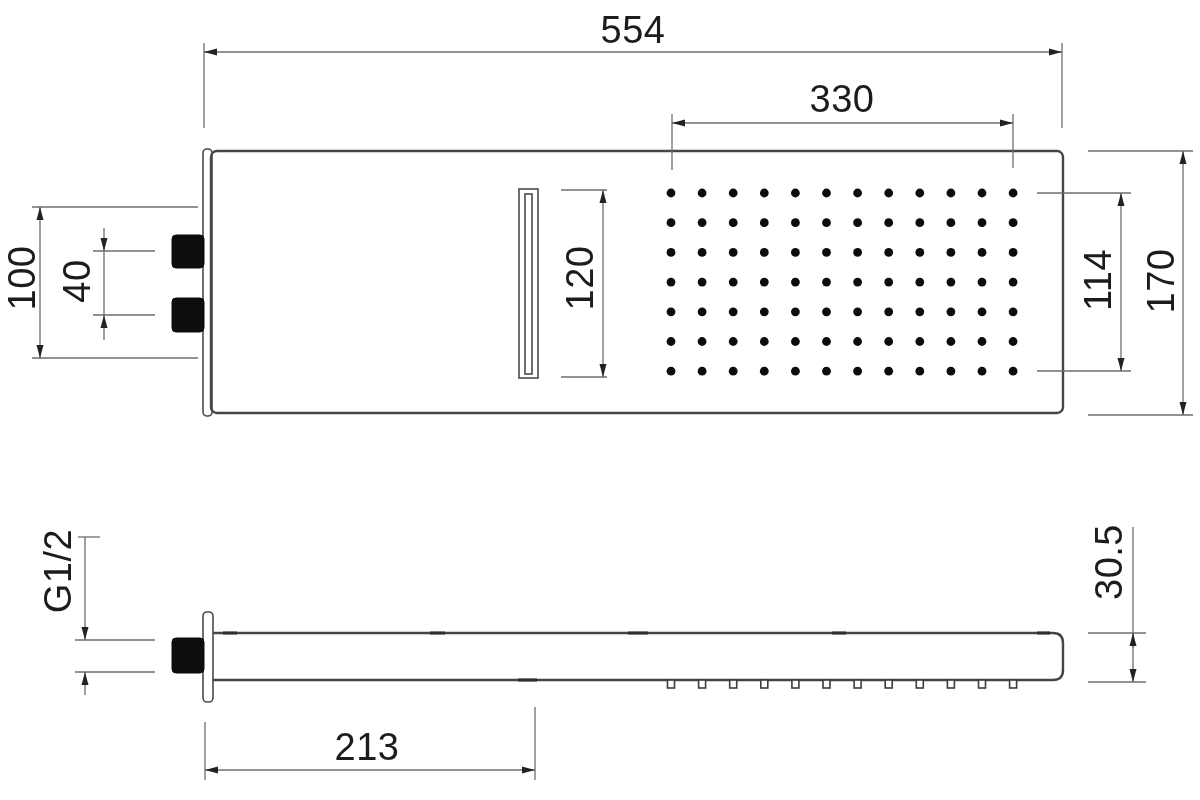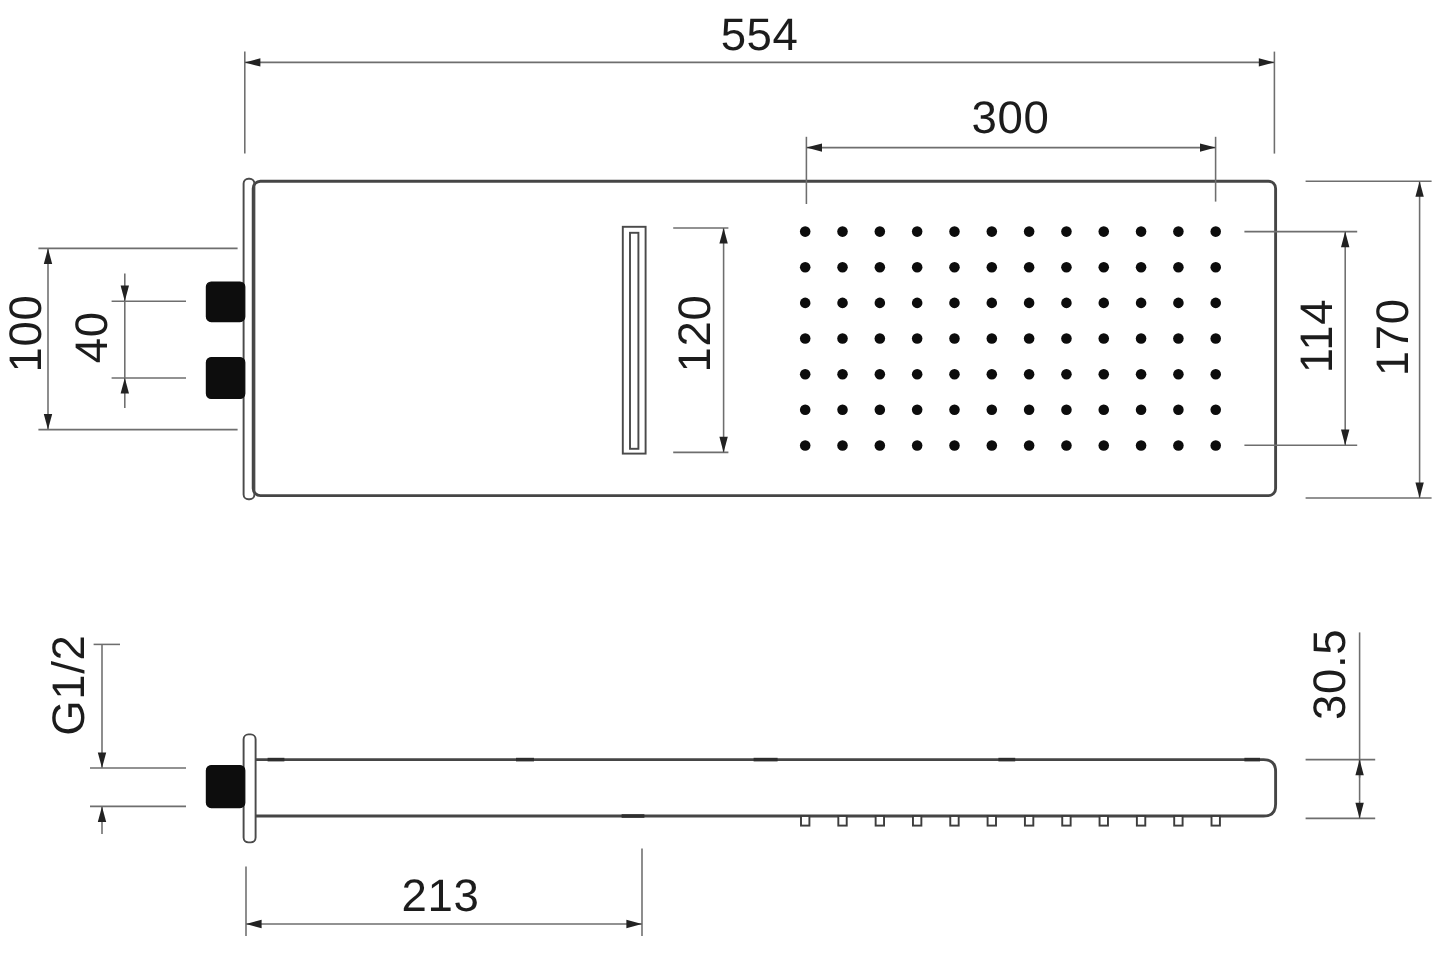--- a/index.html
+++ b/index.html
@@ -244,21 +244,21 @@
         <line class="dim-line" x1="1088" y1="633" x2="1146" y2="633"></line>
         <line class="dim-line" x1="1088" y1="682" x2="1146" y2="682"></line>
         <line class="dim-line" x1="1133" y1="527" x2="1133" y2="667"></line>
         <line class="dim-line" x1="1133" y1="648" x2="1133" y2="633" marker-end="url(#arrE)"></line>
         <line class="dim-line" x1="1133" y1="667" x2="1133" y2="682" marker-end="url(#arrE)"></line>
       </g>
     </g>
   </svg>
 
   <div class="dim-label" style="left:633px;  top:30px;">554</div>
-  <div class="dim-label" style="left:842px;  top:99px;">300</div>
+  <div class="dim-label" style="left:842px;  top:99px;">330</div>
   <div class="dim-label v" style="left:580px;  top:278px;">120</div>
   <div class="dim-label v" style="left:22px;   top:278px;">100</div>
   <div class="dim-label v" style="left:77px;   top:281px;">40</div>
   <div class="dim-label v" style="left:1098px; top:280px;">114</div>
   <div class="dim-label v" style="left:1161px; top:281px;">170</div>
   <div class="dim-label v" style="left:58px;   top:571px;">G1/2</div>
   <div class="dim-label" style="left:367px;  top:747px;text-align:center;">213</div>
   <div class="dim-label v" style="left:1109px; top:562px;">30.5</div>
 
 </div>

